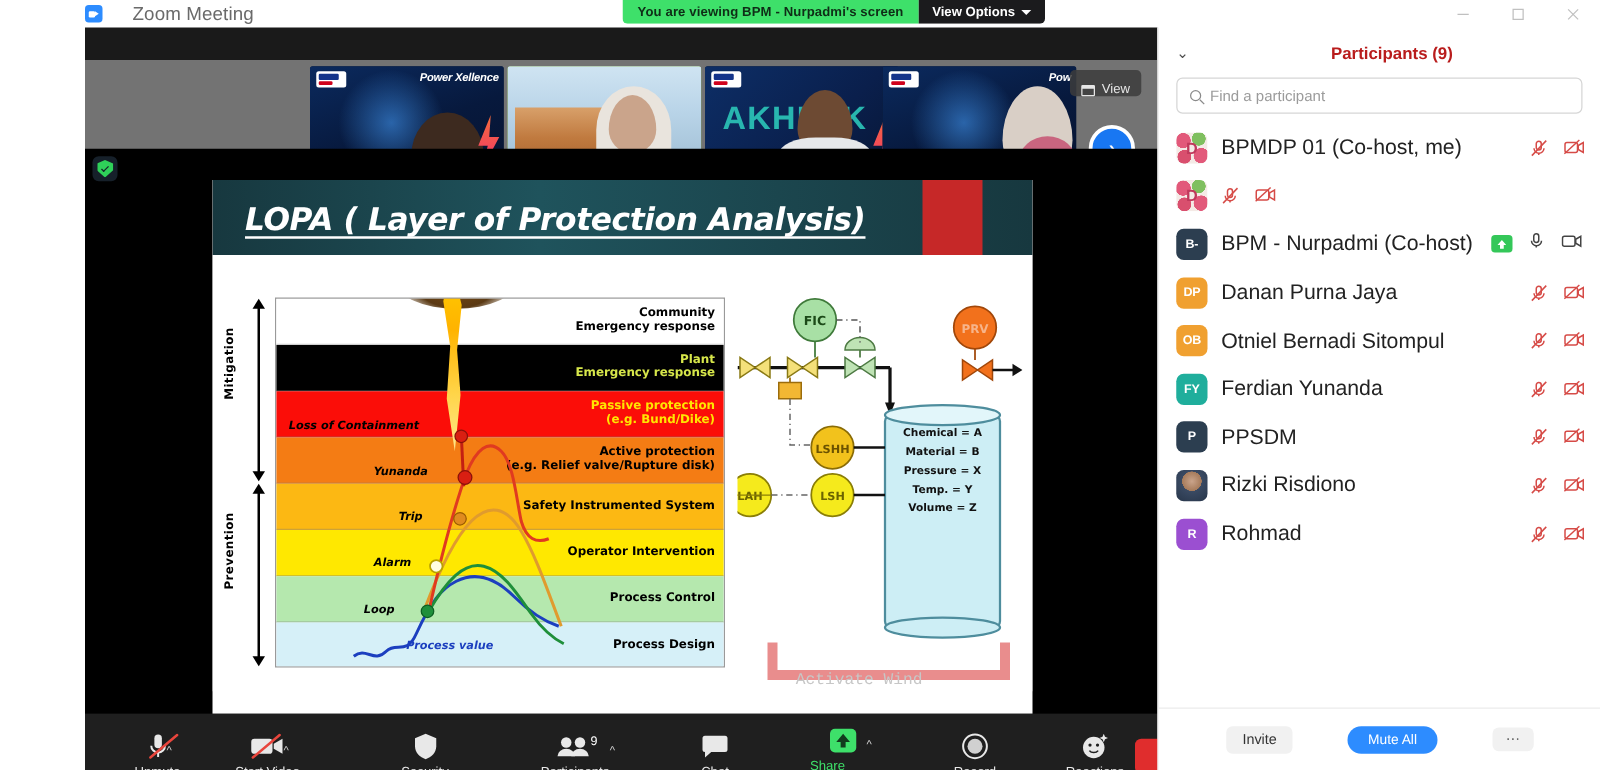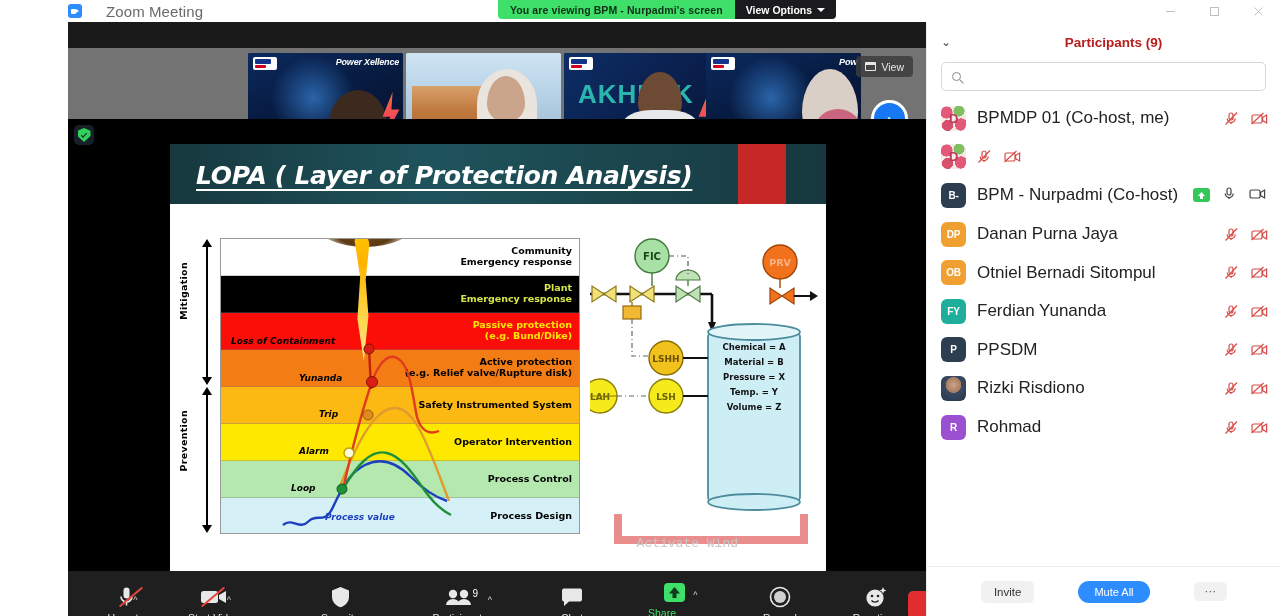--- a/index.html
+++ b/index.html
@@ -131,21 +131,21 @@
   }
   .next-arrow {
     position: absolute; left: 803px; top: 52px; width: 37px; height: 37px;
     border-radius: 50%; background: #1877f2; border: 3px solid #ffffff;
     display: flex; align-items: center; justify-content: center; color: #fff;
     font-size: 15px; font-weight: bold;
   }
   .view-btn {
     position: absolute; right: 13px; top: 8px; height: 21px; padding: 0 9px;
     background: rgba(60,60,60,.85); border-radius: 4px; color: #e6e6e6;
-    font-size: 10.5px; display: flex; align-items: center; gap: 5px;
+    font-size: 10.5px; display: flex; align-items: flex-end; gap: 5px;
   }
   .view-ic {
     width: 11px; height: 9px; border: 1.4px solid #e6e6e6; border-radius: 1px;
     border-top-width: 3.5px; flex: none;
   }
 
   
   .shared {
     position: absolute; left: 0; top: 97px; width: 858px; height: 452px;
     background: #000;
@@ -706,20 +706,21 @@
   <div class="panel">
 
     <div class="panel-head">
       <div class="panel-collapse">⌄</div>
       <div class="title">Participants (9)</div>
     </div>
 
     <div class="search-wrap">
       <div class="search-box">
         <span class="mag"></span>
+        <input type="text" placeholder="Find a participant" style="">
       </div>
     </div>
 
     <div class="plist">
 
       <div class="prow">
         <div class="avatar flower">
             <span>D</span>
           </div>
         <div class="pname">BPMDP 01 (Co-host, me)</div>

